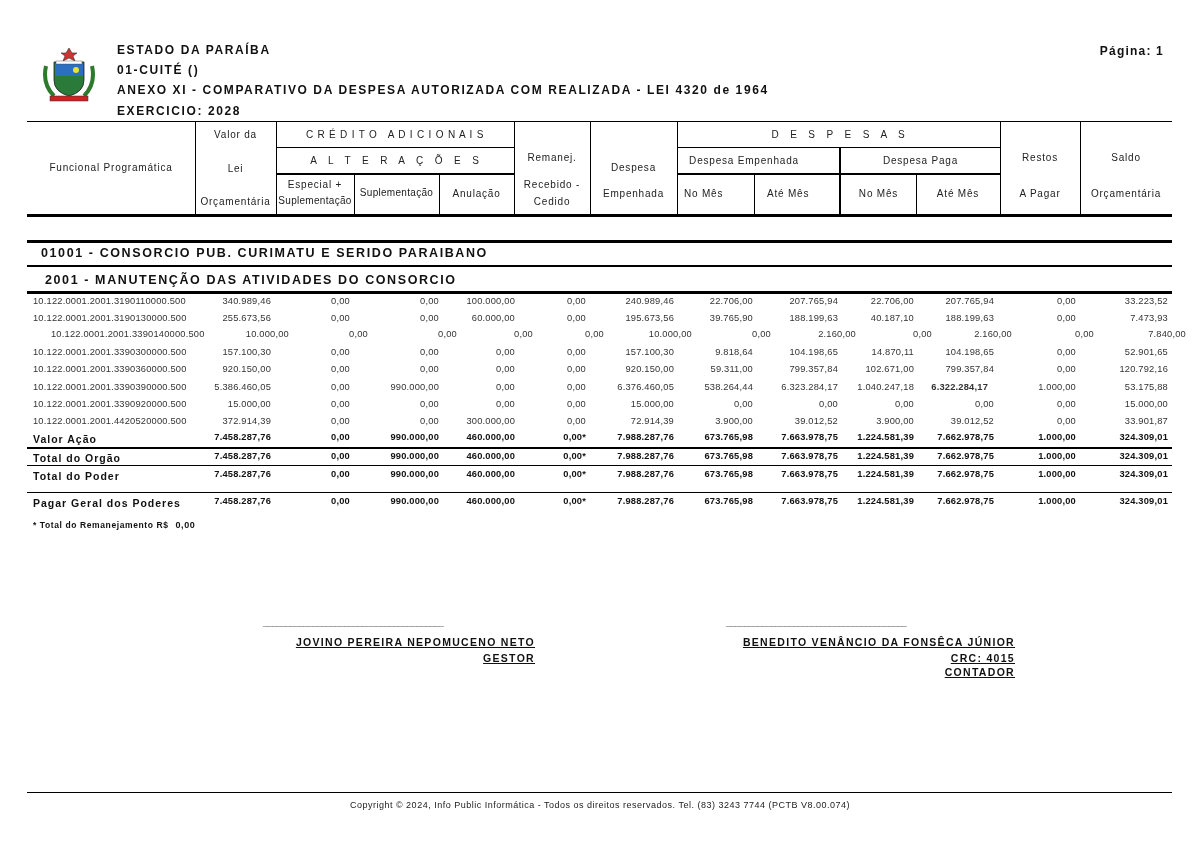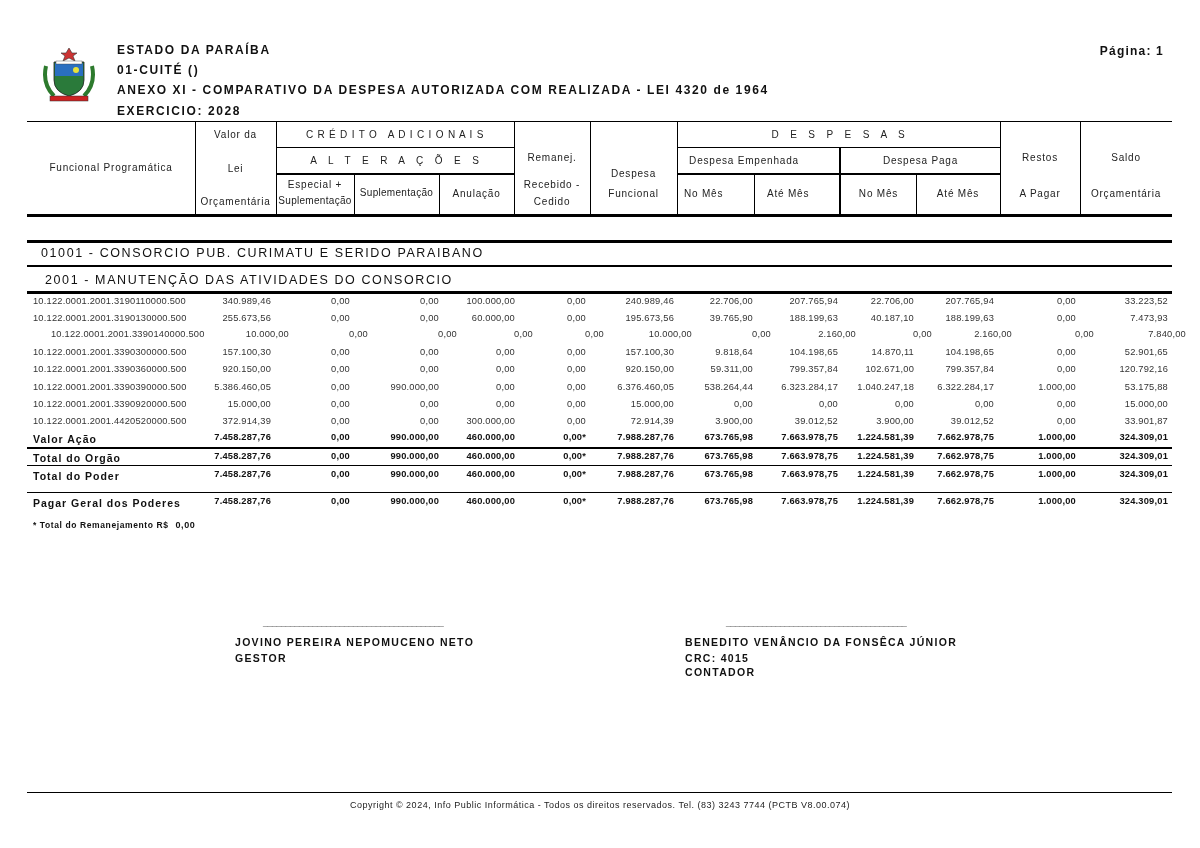--- a/index.html
+++ b/index.html
@@ -8,31 +8,31 @@
   .abs { position: absolute; }
   .hdr-line { font-weight: bold; font-size: 12px; letter-spacing: 1.6px; left: 117px; }
   .logo { left: 40px; top: 46px; width: 58px; height: 58px; }
   .page-num { right: 36px; top: 44px; font-weight: bold; font-size: 12px; letter-spacing: 1.2px; }
 
   
   .thead { left: 27px; top: 121px; width: 1145px; height: 96px; }
   .hl { position: absolute; background: #000; }
   .hcell { position: absolute; font-size: 10px; letter-spacing: 0.8px; text-align: center; color: #222; }
 
-  .section-title { font-weight: normal; font-size: 12.5px; letter-spacing: 1.6px; }
+  .section-title { font-weight: bold; font-size: 12.5px; letter-spacing: 1.6px; }
   .rule { position: absolute; left: 27px; width: 1145px; background: #000; }
 
   .row { position: absolute; left: 27px; width: 1145px; height: 17px; font-size: 9.3px; color: #333; letter-spacing: 0.2px; }
   .row span { position: absolute; top: 2px; white-space: nowrap; text-align: right; }
   .row .c0 { left: 6px; text-align: left; }
   .row.total { font-weight: bold; color: #111; }
   .row.total .c0 { font-size: 10.5px; letter-spacing: 1px; top: 3px; }
 
   .note { left: 33px; top: 520px; font-size: 8.5px; font-weight: bold; letter-spacing: 0.6px; }
-  .sig { font-weight: bold; font-size: 10.5px; letter-spacing: 1.3px; text-align: left; }
+  .sig { font-weight: bold; font-size: 10.5px; letter-spacing: 1.3px; text-align: right; text-decoration: underline; }
   .sigline { font-size: 9px; color: #777; letter-spacing: -0.5px; }
   .footer { left: 0; width: 1200px; top: 800px; font-size: 9px; text-align: center; letter-spacing: 0.5px; color: #222; }
 </style>
 </head>
 <body>
 
 <div class="abs logo">
   <svg width="58" height="58" viewBox="0 0 58 58">
     <path d="M29 2 l3 5 5 0 -4 3 2 5 -6 -3 -6 3 2 -5 -4 -3 5 0z" fill="#c33" stroke="#333" stroke-width="0.6"></path>
     <path d="M6 20 q-4 18 8 30 M52 20 q4 18 -8 30" stroke="#2d7a2d" stroke-width="4" fill="none"></path>
@@ -77,22 +77,22 @@
   <div class="hcell" style="left:168px;width:81px;top:75px">Orçamentária</div>
   <div class="hcell" style="left:249px;width:238px;top:8px;white-space:pre">C R É D I T O   A D I C I O N A I S</div>
   <div class="hcell" style="left:249px;width:238px;top:34px;white-space:pre">A   L   T   E   R   A   Ç   Õ   E   S</div>
   <div class="hcell" style="left:249px;width:78px;top:58px">Especial  +</div>
   <div class="hcell" style="left:249px;width:78px;top:74px;letter-spacing:0.3px">Suplementação</div>
   <div class="hcell" style="left:327px;width:85px;top:66px;letter-spacing:0.3px">Suplementação</div>
   <div class="hcell" style="left:412px;width:75px;top:67px">Anulação</div>
   <div class="hcell" style="left:487px;width:76px;top:31px">Remanej.</div>
   <div class="hcell" style="left:487px;width:76px;top:58px">Recebido -</div>
   <div class="hcell" style="left:487px;width:76px;top:75px">Cedido</div>
-  <div class="hcell" style="left:563px;width:87px;top:47px">Despesa</div>
-  <div class="hcell" style="left:563px;width:87px;top:67px">Funcional</div>
+  <div class="hcell" style="left:563px;width:87px;top:41px">Despesa</div>
+  <div class="hcell" style="left:563px;width:87px;top:67px">Empenhada</div>
   <div class="hcell" style="left:650px;width:323px;top:8px;white-space:pre">D   E   S   P   E   S   A   S</div>
   <div class="hcell" style="left:650px;width:134px;top:34px">Despesa Empenhada</div>
   <div class="hcell" style="left:814px;width:159px;top:34px">Despesa Paga</div>
   <div class="hcell" style="left:650px;width:77px;top:67px;text-align:left;padding-left:7px;box-sizing:border-box">No Mês</div>
   <div class="hcell" style="left:727px;width:85px;top:67px;text-align:left;padding-left:13px;box-sizing:border-box">Até Mês</div>
   <div class="hcell" style="left:814px;width:75px;top:67px">No Mês</div>
   <div class="hcell" style="left:889px;width:84px;top:67px">Até Mês</div>
   <div class="hcell" style="left:973px;width:80px;top:31px">Restos</div>
   <div class="hcell" style="left:973px;width:80px;top:67px">A Pagar</div>
   <div class="hcell" style="left:1053px;width:92px;top:31px">Saldo</div>
@@ -185,21 +185,21 @@
       <span class="c0">10.122.0001.2001.3390390000.500</span>
       <span style="right: 901px;">5.386.460,05</span>
       <span style="right: 822px;">0,00</span>
       <span style="right: 733px;">990.000,00</span>
       <span style="right: 657px;">0,00</span>
       <span style="right: 586px;">0,00</span>
       <span style="right: 498px;">6.376.460,05</span>
       <span style="right: 419px;">538.264,44</span>
       <span style="right: 334px;">6.323.284,17</span>
       <span style="right: 258px;">1.040.247,18</span>
-      <span style="right: 178px;">6.322.284,17</span>
+      <span style="right: 184px; font-weight: bold;">6.322.284,17</span>
       <span style="right: 96px;">1.000,00</span>
       <span style="right: 4px;">53.175,88</span>
     </div>
     <div class="row data" style="top: 396.6px;">
       <span class="c0">10.122.0001.2001.3390920000.500</span>
       <span style="right: 901px;">15.000,00</span>
       <span style="right: 822px;">0,00</span>
       <span style="right: 733px;">0,00</span>
       <span style="right: 657px;">0,00</span>
       <span style="right: 586px;">0,00</span>

